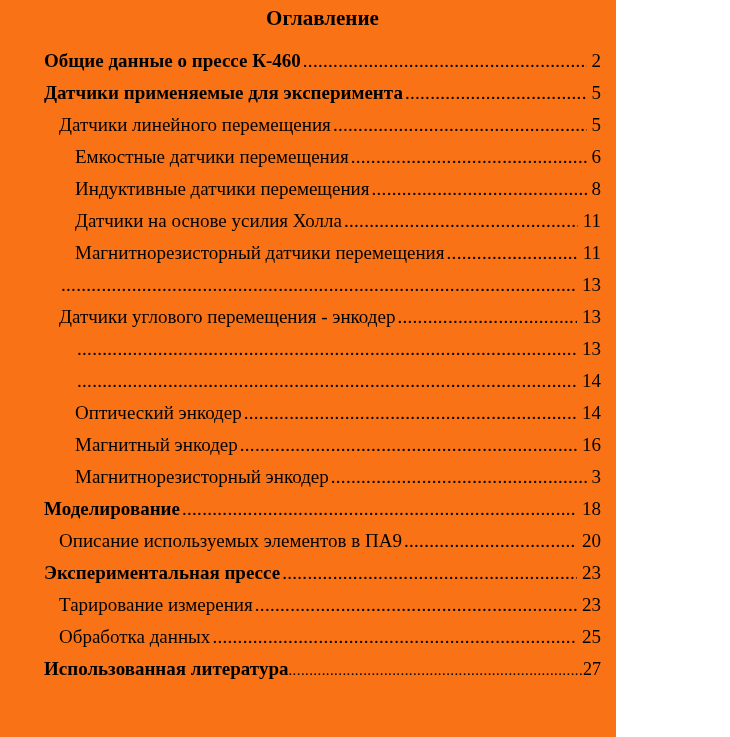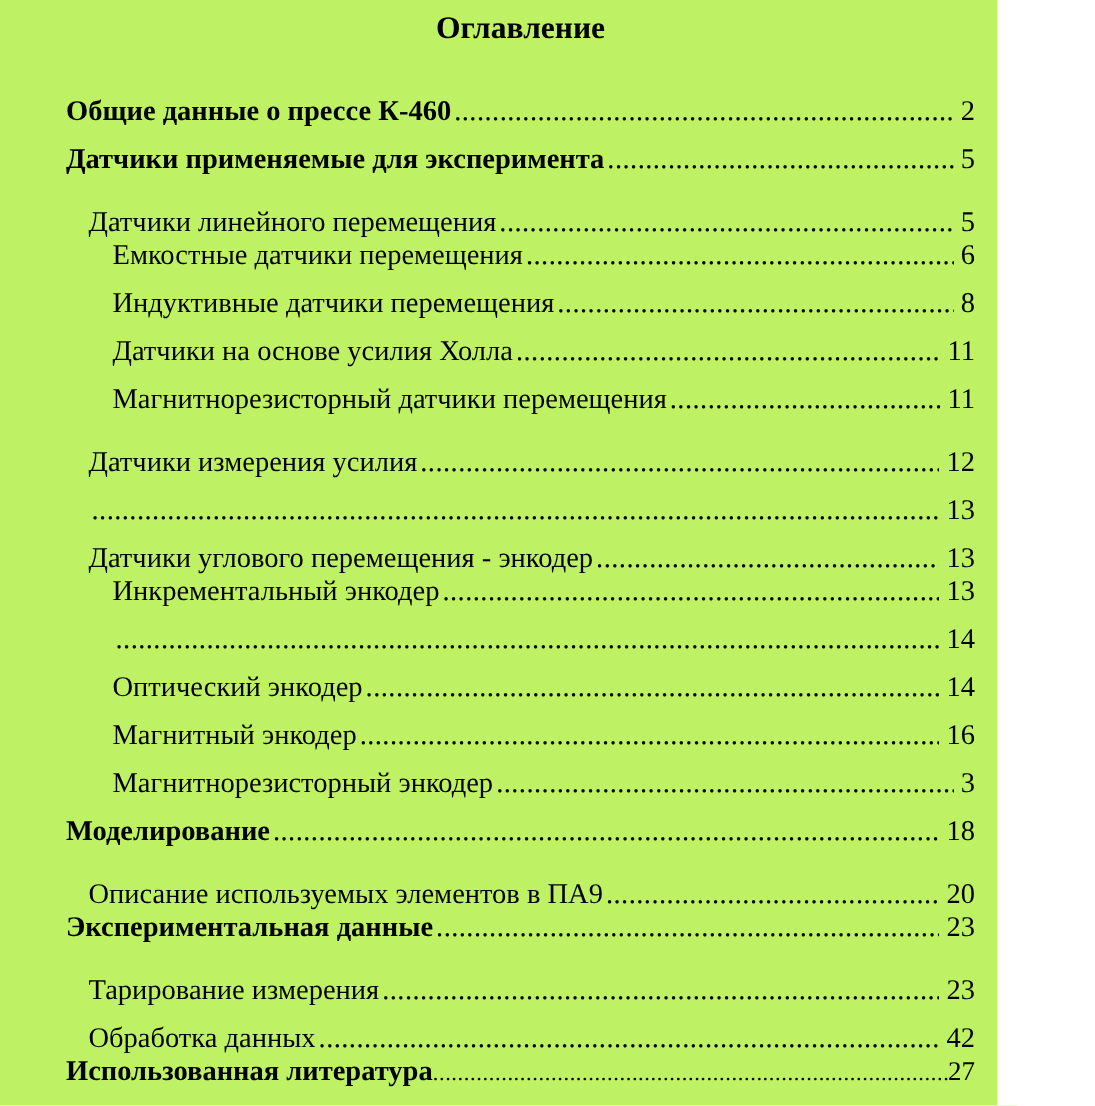--- a/index.html
+++ b/index.html
@@ -2,47 +2,47 @@
 <html><head>
 <meta charset="utf-8">
 <style>
   html, body {
     margin: 0;
     padding: 0;
     background: #ffffff;
   }
   .doc {
     box-sizing: border-box;
-    width: 665px;
+    width: 616px;
     height: 737px;
-    background: #bef264;
+    background: #f97316;
     color: #000000;
     font-family: "Liberation Serif", serif;
     padding: 6px 15px 0 44px;
     overflow: hidden;
   }
   .title {
     text-align: center;
     font-weight: bold;
     font-size: 21px;
     line-height: 24px;
     margin: 0;
   }
   .toc-list {
-    margin-top: 34px;
+    margin-top: 20px;
   }
   .entry {
     display: flex;
     align-items: baseline;
     height: 32px;
     font-size: 19px;
     white-space: nowrap;
   }
   .entry.level-1 .label { font-weight: bold; }
-  .entry.level-2 { padding-left: 15px; align-items: flex-end; }
+  .entry.level-2 { padding-left: 15px; }
   .entry.level-3 { padding-left: 31px; }
   .label {
     flex: 0 0 auto;
     white-space: nowrap;
   }
   .dots {
     flex: 1 1 auto;
     overflow: hidden;
     white-space: nowrap;
     font-weight: normal;
@@ -108,35 +108,29 @@
     <span class="label">Датчики на основе усилия Холла</span>
     <span class="dots"></span>
     <span class="page">11</span>
   </div>
       <div class="entry level-3">
     <span class="label">Магнитнорезисторный датчики перемещения</span>
     <span class="dots"></span>
     <span class="page">11</span>
   </div>
       <div class="entry level-2">
-    <span class="label">Датчики измерения усилия</span>
-    <span class="dots"></span>
-    <span class="page">12</span>
-  </div>
-      <div class="entry level-2">
     <span class="dots"></span>
     <span class="page">13</span>
   </div>
       <div class="entry level-2">
     <span class="label">Датчики углового перемещения - энкодер</span>
     <span class="dots"></span>
     <span class="page">13</span>
   </div>
       <div class="entry level-3">
-    <span class="label">Инкрементальный энкодер</span>
     <span class="dots"></span>
     <span class="page">13</span>
   </div>
       <div class="entry level-3">
     <span class="dots"></span>
     <span class="page">14</span>
   </div>
       <div class="entry level-3">
     <span class="label">Оптический энкодер</span>
     <span class="dots"></span>
@@ -156,33 +150,33 @@
     <span class="label">Моделирование</span>
     <span class="dots"></span>
     <span class="page">18</span>
   </div>
       <div class="entry level-2">
     <span class="label">Описание используемых элементов в ПА9</span>
     <span class="dots"></span>
     <span class="page">20</span>
   </div>
       <div class="entry level-1">
-    <span class="label">Экспериментальная данные</span>
+    <span class="label">Экспериментальная прессе</span>
     <span class="dots"></span>
     <span class="page">23</span>
   </div>
       <div class="entry level-2">
     <span class="label">Тарирование измерения</span>
     <span class="dots"></span>
     <span class="page">23</span>
   </div>
       <div class="entry level-2">
     <span class="label">Обработка данных</span>
     <span class="dots"></span>
-    <span class="page">42</span>
+    <span class="page">25</span>
   </div>
       <div class="entry level-1">
     <span class="label">Использованная литература</span>
     <span class="dots"></span>
     <span class="page">27</span>
   </div>
     </div>
 </div>
 
 </body></html>

